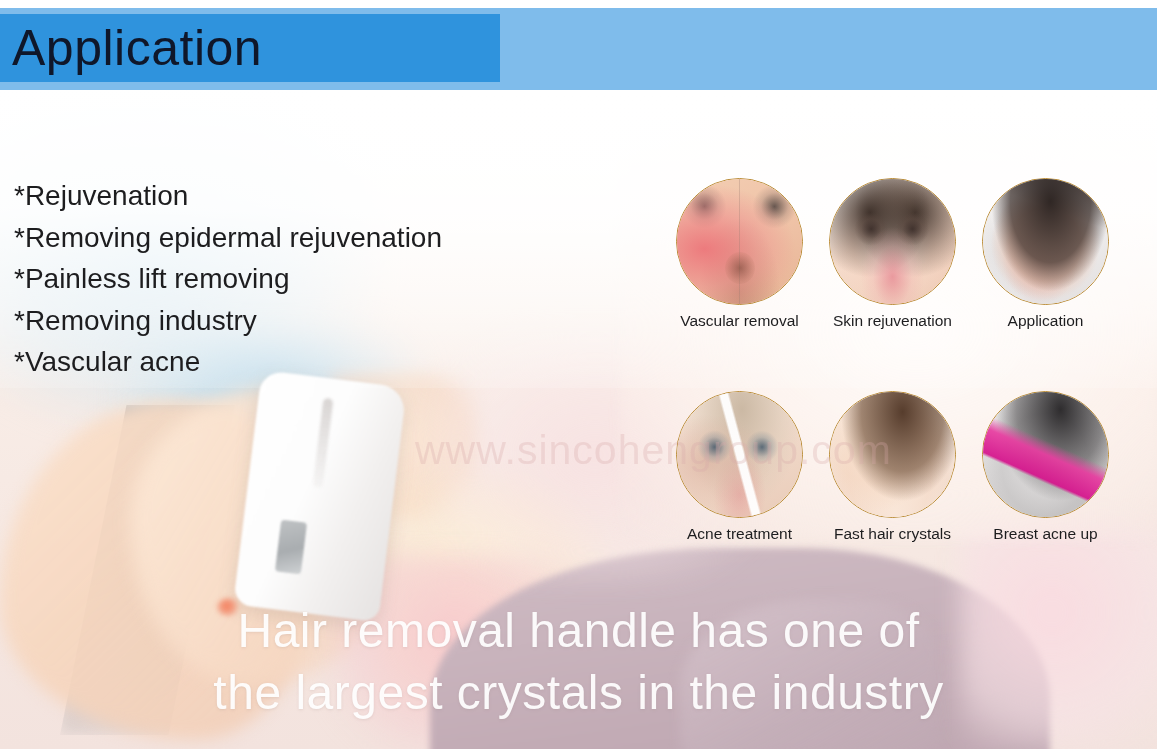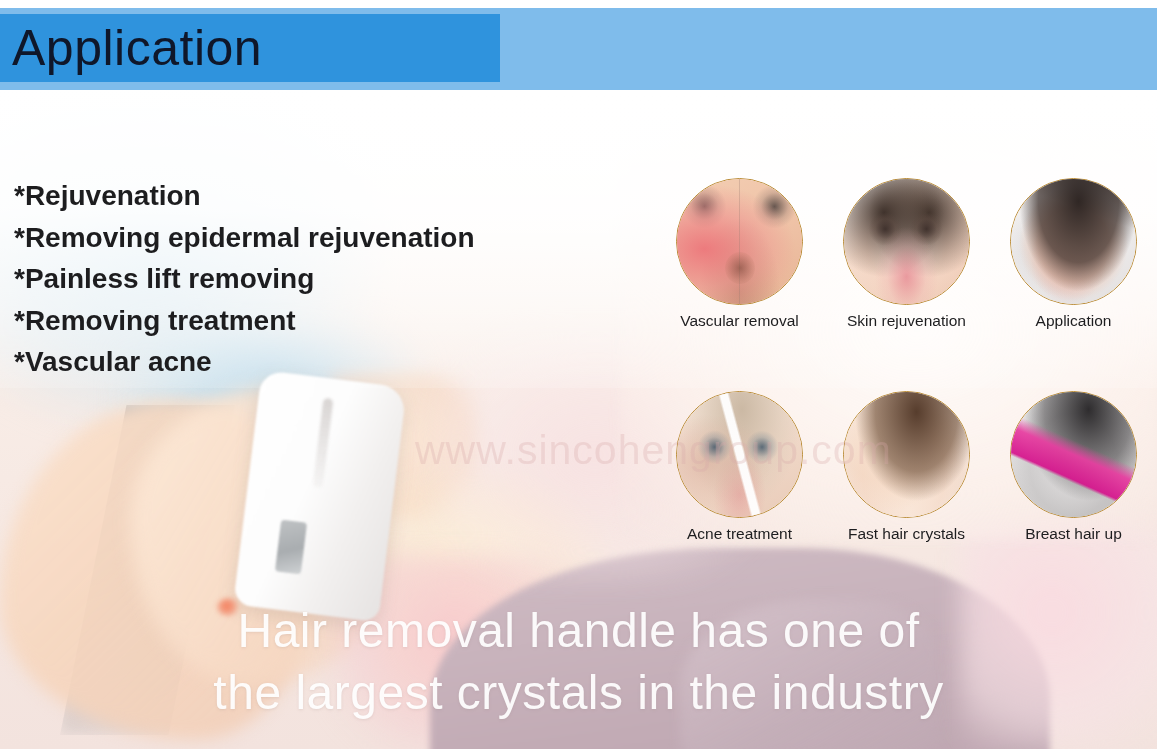--- a/index.html
+++ b/index.html
@@ -216,33 +216,32 @@
   .bullets {
     position: absolute;
     left: 14px; top: 175px;
     width: 640px;
   }
   .bullet-line {
     color: #1d1d1f;
     font-size: 28px;
     line-height: 41.5px;
     white-space: nowrap;
-    font-weight: bold;
   }
 
   
   .grid {
     position: absolute;
     left: 672px; top: 178px;
     width: 470px;
   }
   .grid-row {
     display: flex;
     justify-content: flex-start;
-    gap: 32px;
+    gap: 18px;
   }
   .grid-row + .grid-row { margin-top: 61px; }
   .cell {
     width: 135px;
     display: flex;
     flex-direction: column;
     align-items: center;
   }
   .circle {
     width: 127px;
@@ -390,21 +389,21 @@
   </div>
 
   <div class="header-band"></div>
   <div class="header-box"></div>
   <div class="header-title">Application</div>
 
   <div class="bullets">
     <div class="bullet-line">*Rejuvenation</div>
     <div class="bullet-line">*Removing epidermal rejuvenation</div>
     <div class="bullet-line">*Painless lift removing</div>
-    <div class="bullet-line">*Removing treatment</div>
+    <div class="bullet-line">*Removing industry</div>
     <div class="bullet-line">*Vascular  acne</div>
   </div>
 
   <div class="grid">
 
     <div class="grid-row">
       <div class="cell">
         <div class="circle">
           <div class="ph ph-vascular"></div>
         </div>
@@ -434,21 +433,21 @@
       <div class="cell">
         <div class="circle">
           <div class="ph ph-hair"></div>
         </div>
         <div class="cell-label">Fast hair crystals</div>
       </div>
       <div class="cell">
         <div class="circle">
           <div class="ph ph-breast"></div>
         </div>
-        <div class="cell-label">Breast hair up</div>
+        <div class="cell-label">Breast acne up</div>
       </div>
     </div>
 
   </div>
 
   <div class="watermark-url">www.sincohengroup.com</div>
 
   <div class="tagline">
     <span class="tagline-line">Hair removal handle has one of</span>
     <span class="tagline-line">the largest crystals in the industry</span>

